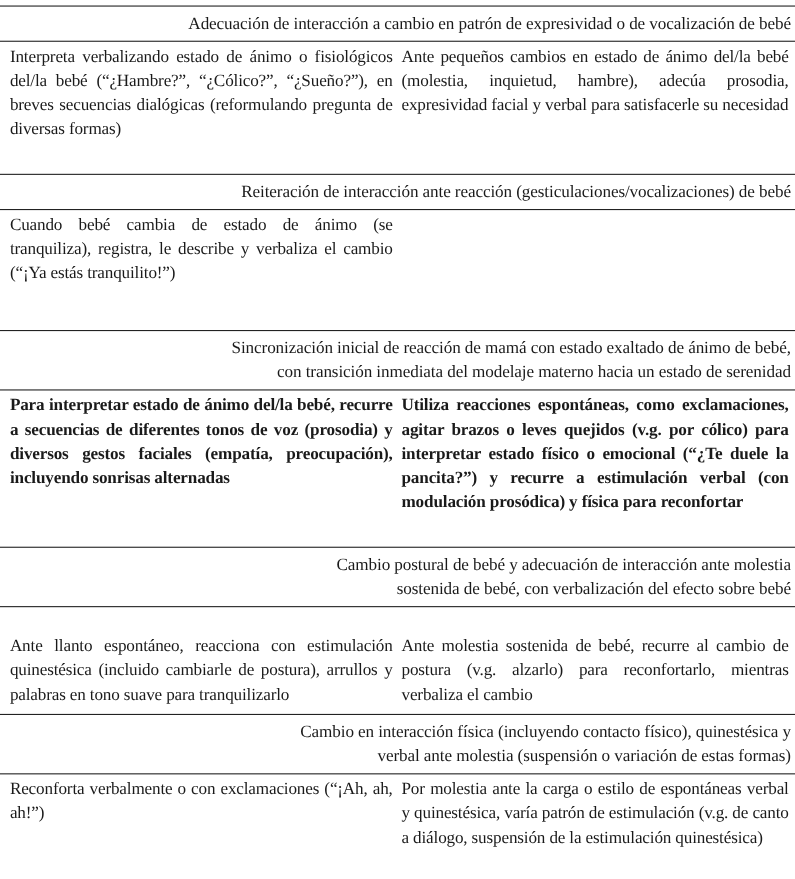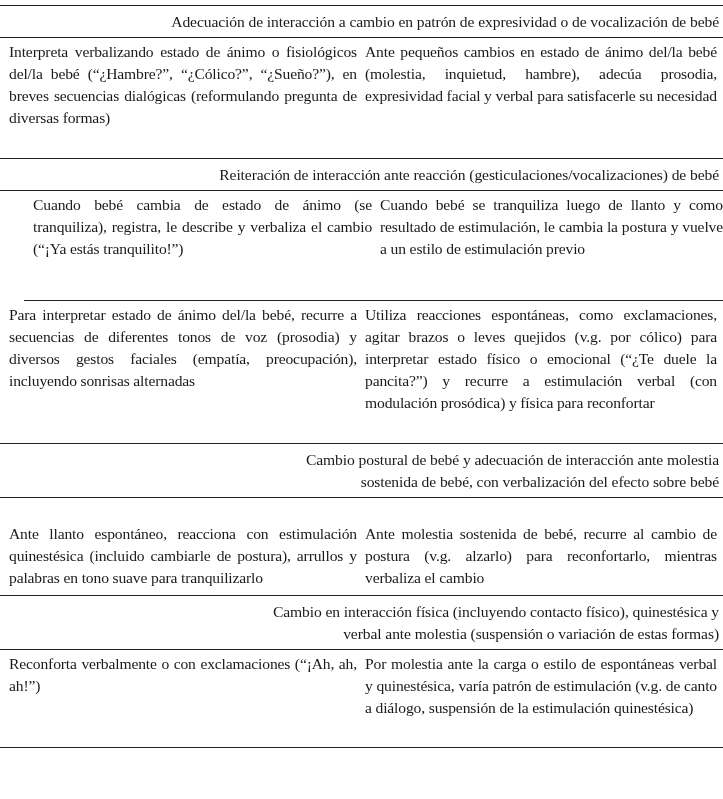--- a/index.html
+++ b/index.html
@@ -63,28 +63,31 @@
     <div class="section-body" style="height:111px;">
       <div class="cell left">Interpreta verbalizando estado de ánimo o fisiológicos del/la bebé (“¿Hambre?”, “¿Cólico?”, “¿Sueño?”), en breves secuencias dialógicas (reformulando pregunta de diversas formas)</div>
       <div class="cell right">Ante pequeños cambios en estado de ánimo del/la bebé (molestia, inquietud, hambre), adecúa prosodia, expresividad facial y verbal para satisfacerle su necesidad</div>
     </div>
   </div>
 
   <div class="section">
     <div class="section-header">
       <span>Reiteración de interacción ante reacción (gesticulaciones/vocalizaciones) de bebé</span>
     </div>
-    <div class="section-body" style="height:100px;margin-left:24px;">
+    <div class="section-body" style="height:100px;">
       <div class="cell left">Cuando bebé cambia de estado de ánimo (se tranquiliza), registra, le describe y verbaliza el cambio (“¡Ya estás tranquilito!”)</div>
-      <div class="cell right">Cuando bebé se tranquiliza luego de llanto y como resultado de estimulación, le cambia la postura y vuelve a un estilo de estimulación previo</div>
     </div>
   </div>
 
   <div class="section">
-    <div class="section-body" style="height:133px;">
+    <div class="section-header">
+      <div>Sincronización inicial de reacción de mamá con estado exaltado de ánimo de bebé,</div>
+      <div>con transición inmediata del modelaje materno hacia un estado de serenidad</div>
+    </div>
+    <div class="section-body" style="height:133px;font-weight:bold;">
       <div class="cell left">Para interpretar estado de ánimo del/la bebé, recurre a secuencias de diferentes tonos de voz (prosodia) y diversos gestos faciales (empatía, preocupación), incluyendo sonrisas alternadas</div>
       <div class="cell right">Utiliza reacciones espontáneas, como exclamaciones, agitar brazos o leves quejidos (v.g. por cólico) para interpretar estado físico o emocional (“¿Te duele la pancita?”) y recurre a estimulación verbal (con modulación prosódica) y física para reconfortar</div>
     </div>
   </div>
 
   <div class="section">
     <div class="section-header">
       <div>Cambio postural de bebé y adecuación de interacción ante molestia</div>
       <div>sostenida de bebé, con verbalización del efecto sobre bebé</div>
     </div>

